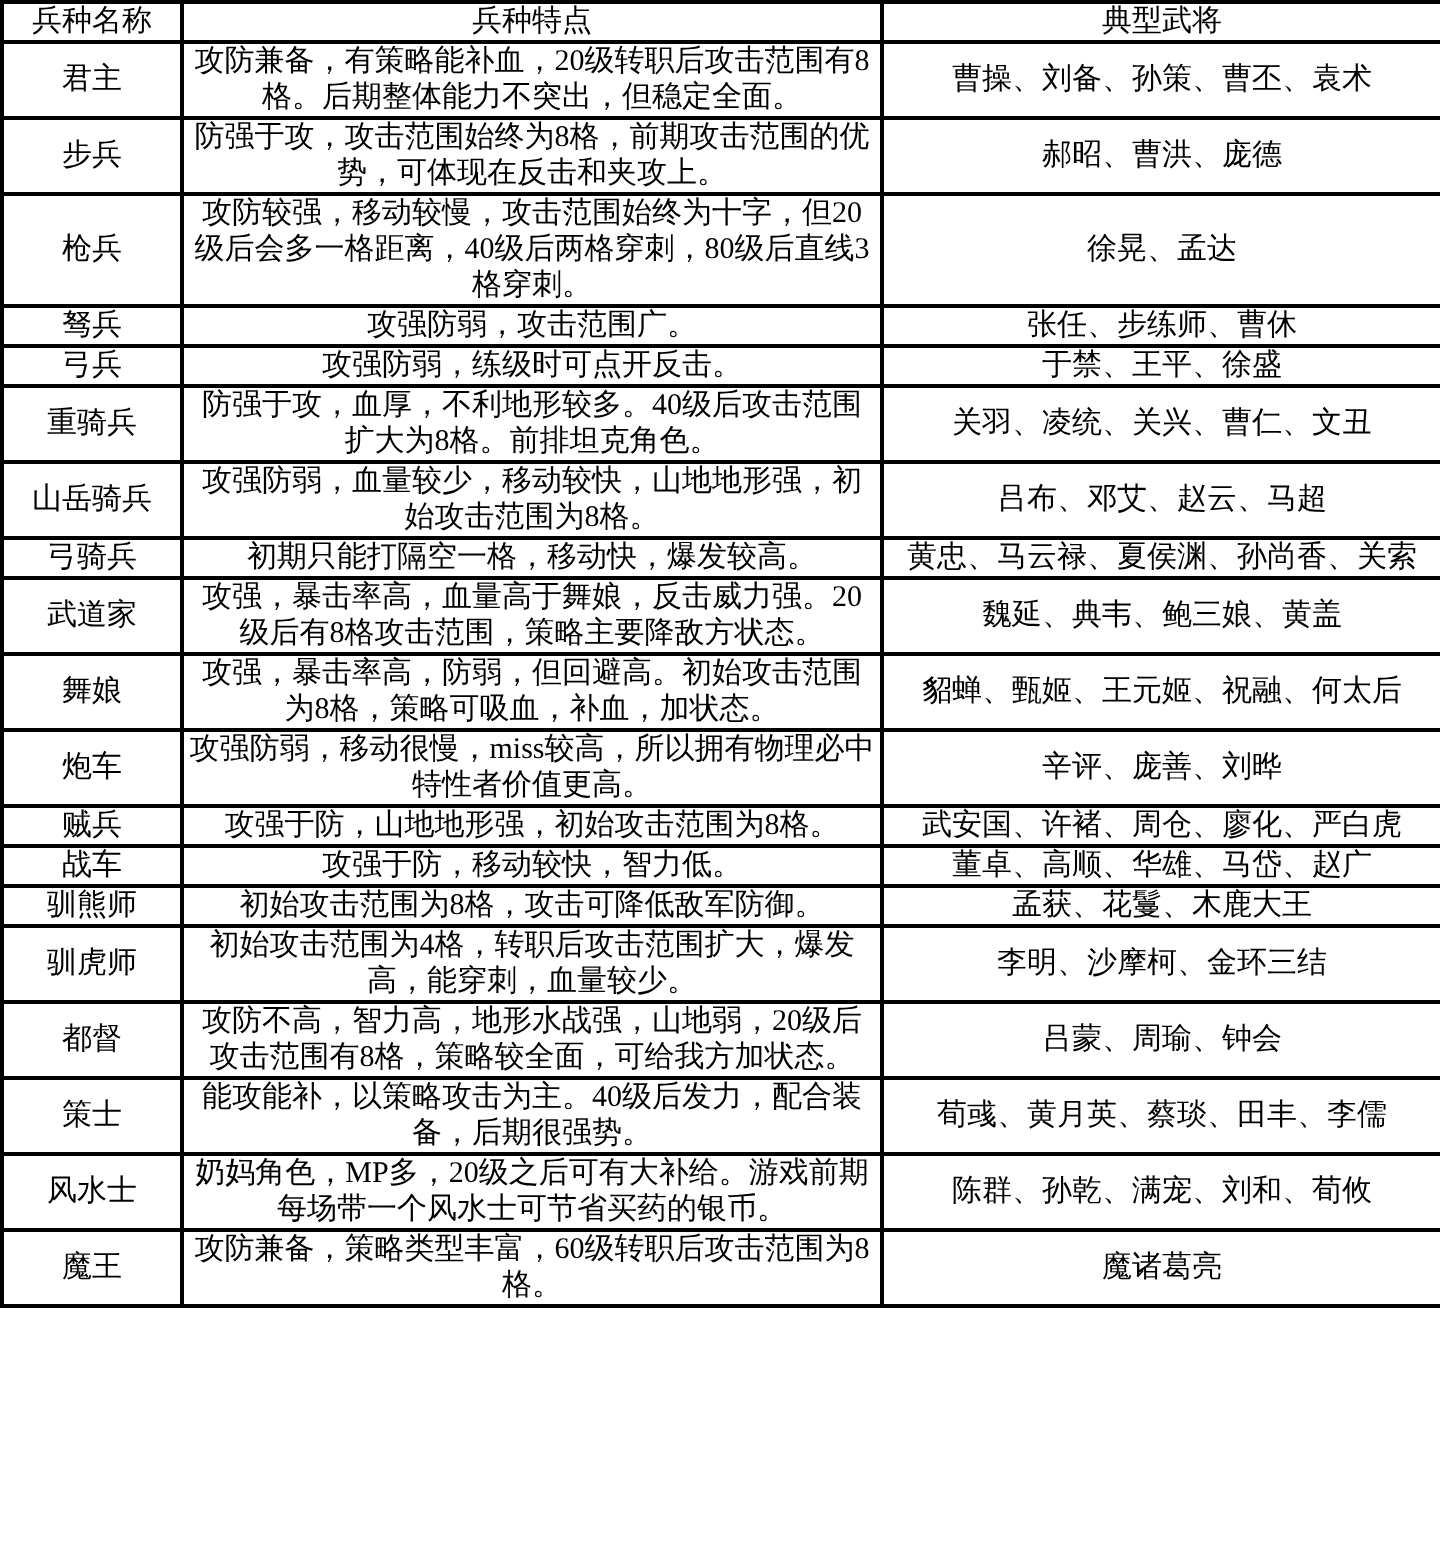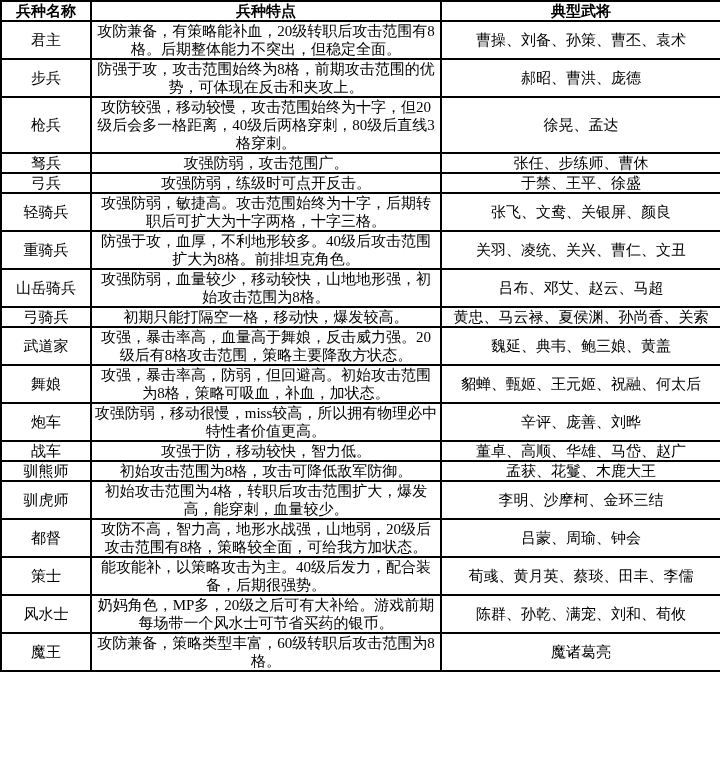--- a/index.html
+++ b/index.html
@@ -26,21 +26,20 @@
     text-align: center;
     vertical-align: middle;
     padding: 0 2px;
     line-height: 18px;
     font-weight: normal;
     overflow: hidden;
     word-break: break-all;
   }
   table.unit-table th {
     height: 18px;
-    font-weight: bold;
   }
   col.c-name    { width: 90px;  }
   col.c-traits  { width: 350px; }
   col.c-generals{ width: 280px; }
 </style>
 </head>
 <body>
 
 <div class="page">
   <table class="unit-table">
@@ -76,25 +75,20 @@
           <td>驽兵</td>
           <td>攻强防弱，攻击范围广。</td>
           <td>张任、步练师、曹休</td>
         </tr>
         <tr>
           <td>弓兵</td>
           <td>攻强防弱，练级时可点开反击。</td>
           <td>于禁、王平、徐盛</td>
         </tr>
         <tr>
-          <td>轻骑兵</td>
-          <td>攻强防弱，敏捷高。攻击范围始终为十字，后期转职后可扩大为十字两格，十字三格。</td>
-          <td>张飞、文鸯、关银屏、颜良</td>
-        </tr>
-        <tr>
           <td>重骑兵</td>
           <td>防强于攻，血厚，不利地形较多。40级后攻击范围扩大为8格。前排坦克角色。</td>
           <td>关羽、凌统、关兴、曹仁、文丑</td>
         </tr>
         <tr>
           <td>山岳骑兵</td>
           <td>攻强防弱，血量较少，移动较快，山地地形强，初始攻击范围为8格。</td>
           <td>吕布、邓艾、赵云、马超</td>
         </tr>
         <tr>
@@ -109,20 +103,25 @@
         </tr>
         <tr>
           <td>舞娘</td>
           <td>攻强，暴击率高，防弱，但回避高。初始攻击范围为8格，策略可吸血，补血，加状态。</td>
           <td>貂蝉、甄姬、王元姬、祝融、何太后</td>
         </tr>
         <tr>
           <td>炮车</td>
           <td>攻强防弱，移动很慢，miss较高，所以拥有物理必中特性者价值更高。</td>
           <td>辛评、庞善、刘晔</td>
+        </tr>
+        <tr>
+          <td>贼兵</td>
+          <td>攻强于防，山地地形强，初始攻击范围为8格。</td>
+          <td>武安国、许褚、周仓、廖化、严白虎</td>
         </tr>
         <tr>
           <td>战车</td>
           <td>攻强于防，移动较快，智力低。</td>
           <td>董卓、高顺、华雄、马岱、赵广</td>
         </tr>
         <tr>
           <td>驯熊师</td>
           <td>初始攻击范围为8格，攻击可降低敌军防御。</td>
           <td>孟获、花鬘、木鹿大王</td>

